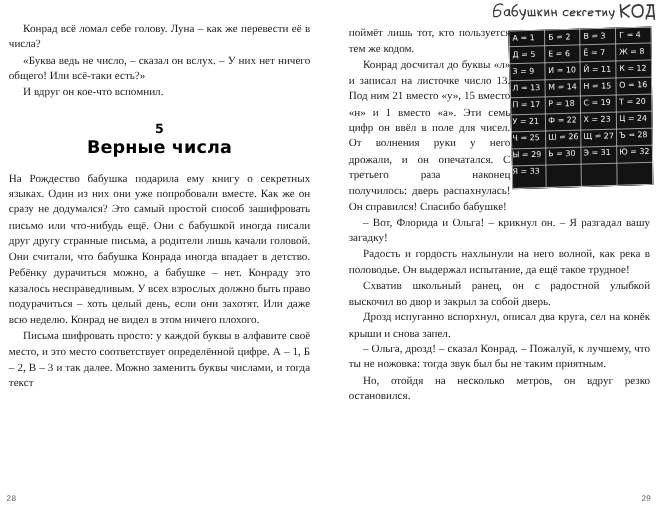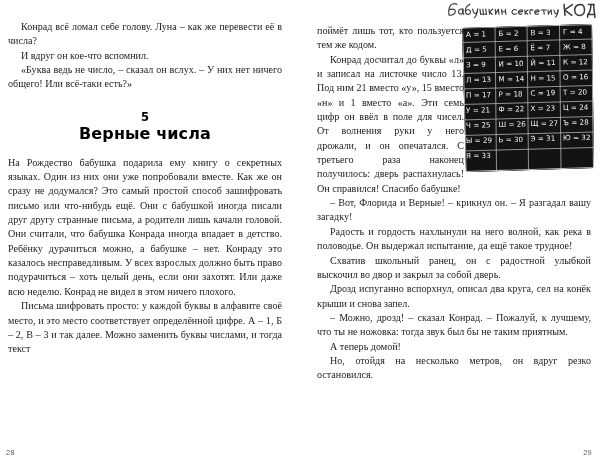--- a/index.html
+++ b/index.html
@@ -121,22 +121,22 @@
 </style>
 </head>
 <body>
 
 <div class="spread">
 
   <div class="page page-left">
     <div class="textcol">
 
       <p>Конрад всё ломал себе голову. Луна – как же перевести её в числа?</p>
+      <p>«Буква ведь не число, – сказал он вслух. – У них нет ничего общего! Или всё-таки есть?»</p>
       <p>И вдруг он кое-что вспомнил.</p>
-      <p>«Буква ведь не число, – сказал он вслух. – У них нет ничего общего! Или всё-таки есть?»</p>
 
       <div class="chapter">
         <div class="chapter-num">5</div>
         <div class="chapter-title">Верные числа</div>
       </div>
 
       <p class="noindent">На Рождество бабушка подарила ему книгу о секретных языках. Один из них они уже попробовали вместе. Как же он сразу не додумался? Это самый простой способ зашифровать письмо или что-нибудь ещё. Они с бабушкой иногда писали друг другу странные письма, а родители лишь качали головой. Они считали, что бабушка Конрада иногда впадает в детство. Ребёнку дурачиться можно, а бабушке – нет. Конраду это казалось несправедливым. У всех взрослых должно быть право подурачиться – хоть целый день, если они захотят. Или даже всю неделю. Конрад не видел в этом ничего плохого.</p>
       <p>Письма шифровать просто: у каждой буквы в алфавите своё место, и это место соответствует определённой цифре. А – 1, Б – 2, В – 3 и так далее. Можно заменить буквы числами, и тогда текст</p>
     </div>
 
@@ -270,25 +270,24 @@
             <text x="7" y="136.2" transform="rotate(-0.7 7 136.2)" fill="#f2f2f2" font-size="7.2">Я = 33</text>
           </g>
       </svg>
     </div>
 
     <div class="textcol">
       <div class="code-float"></div>
 
       <p class="noindent">поймёт лишь тот, кто пользуется тем же кодом.</p>
       <p>Конрад досчитал до буквы «л» и записал на листочке число 13. Под ним 21 вместо «у», 15 вместо «н» и 1 вместо «а». Эти семь цифр он ввёл в поле для чисел. От волнения руки у него дрожали, и он опечатался. С третьего раза наконец получилось: дверь распахнулась! Он справился! Спасибо бабушке!</p>
-      <p>– Вот, Флорида и Верные! – крикнул он. – Я разгадал вашу загадку!</p>
+      <p>– Вот, Флорида и Ольга! – крикнул он. – Я разгадал вашу загадку!</p>
       <p>Радость и гордость нахлынули на него волной, как река в половодье. Он выдержал испытание, да ещё такое трудное!</p>
       <p>Схватив школьный ранец, он с радостной улыбкой выскочил во двор и закрыл за собой дверь.</p>
       <p>Дрозд испуганно вспорхнул, описал два круга, сел на конёк крыши и снова запел.</p>
-      <p>– Можно, дрозд! – сказал Конрад. – Пожалуй, к лучшему, что ты не ножовка: тогда звук был бы не таким приятным.</p>
-      <p>А теперь домой!</p>
+      <p>– Ольга, дрозд! – сказал Конрад. – Пожалуй, к лучшему, что ты не ножовка: тогда звук был бы не таким приятным.</p>
       <p>Но, отойдя на несколько метров, он вдруг резко остановился.</p>
     </div>
 
     <div class="folio folio-right">29</div>
   </div>
 
 </div>
 
 </body></html>

